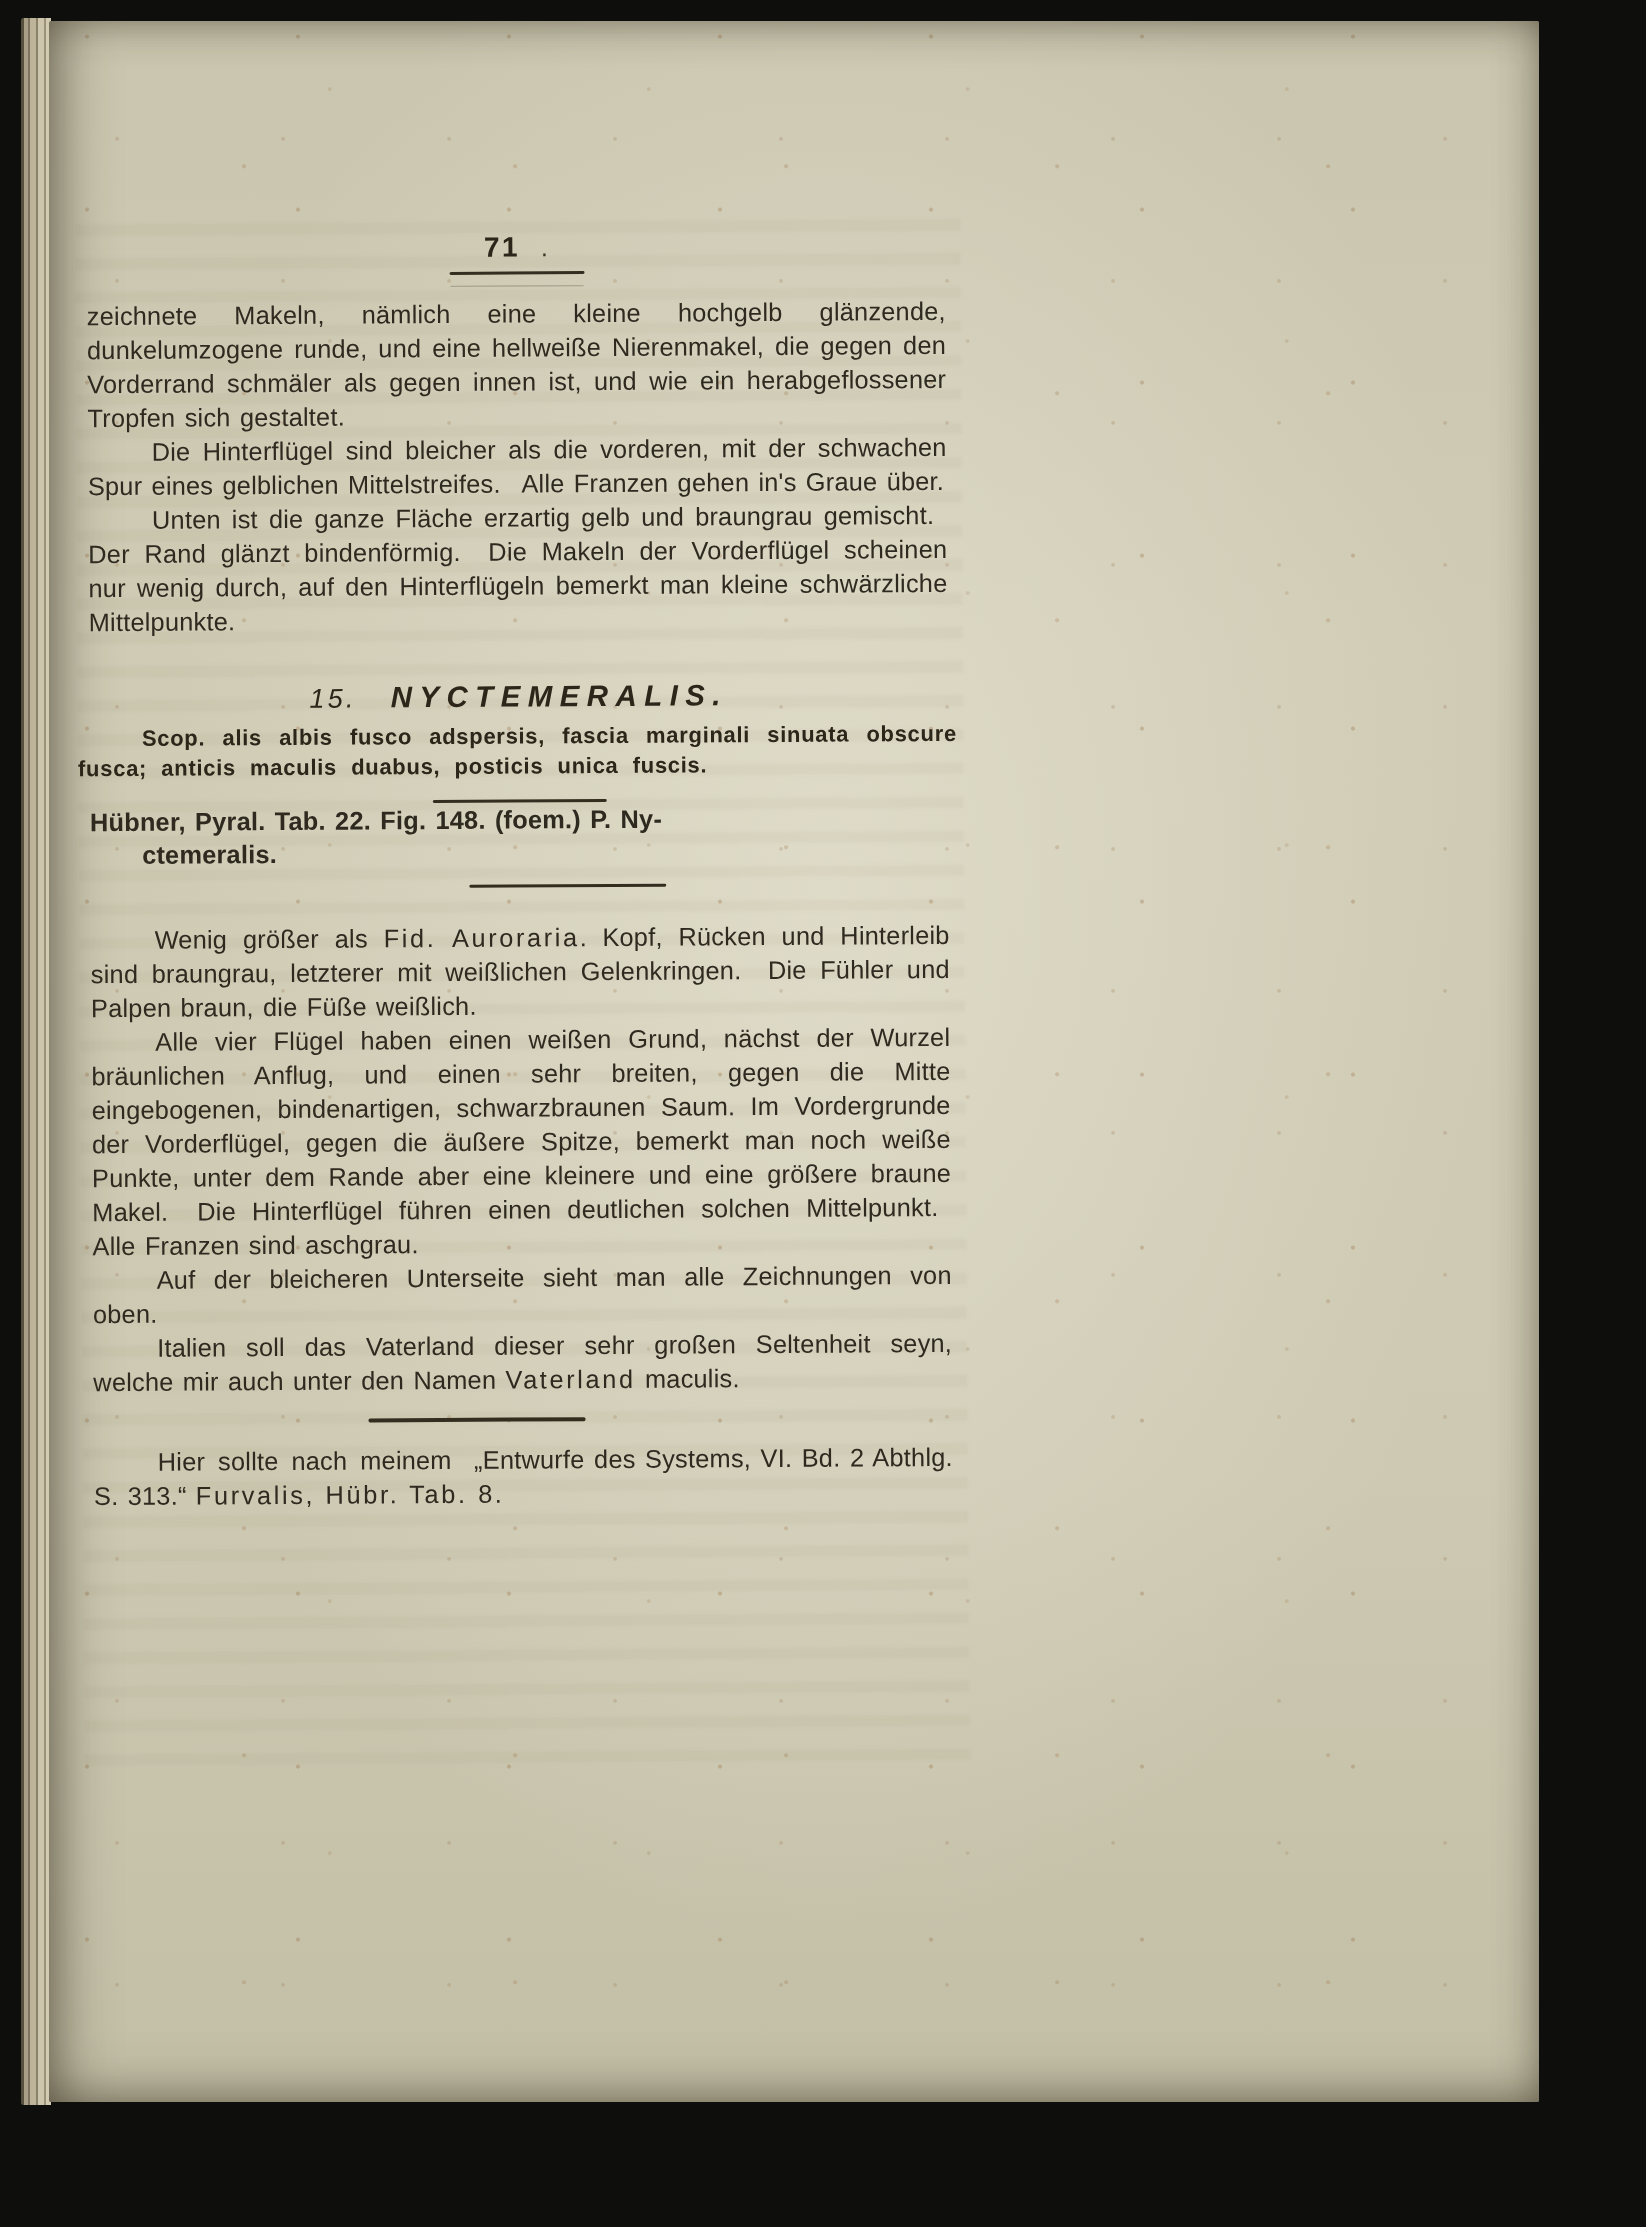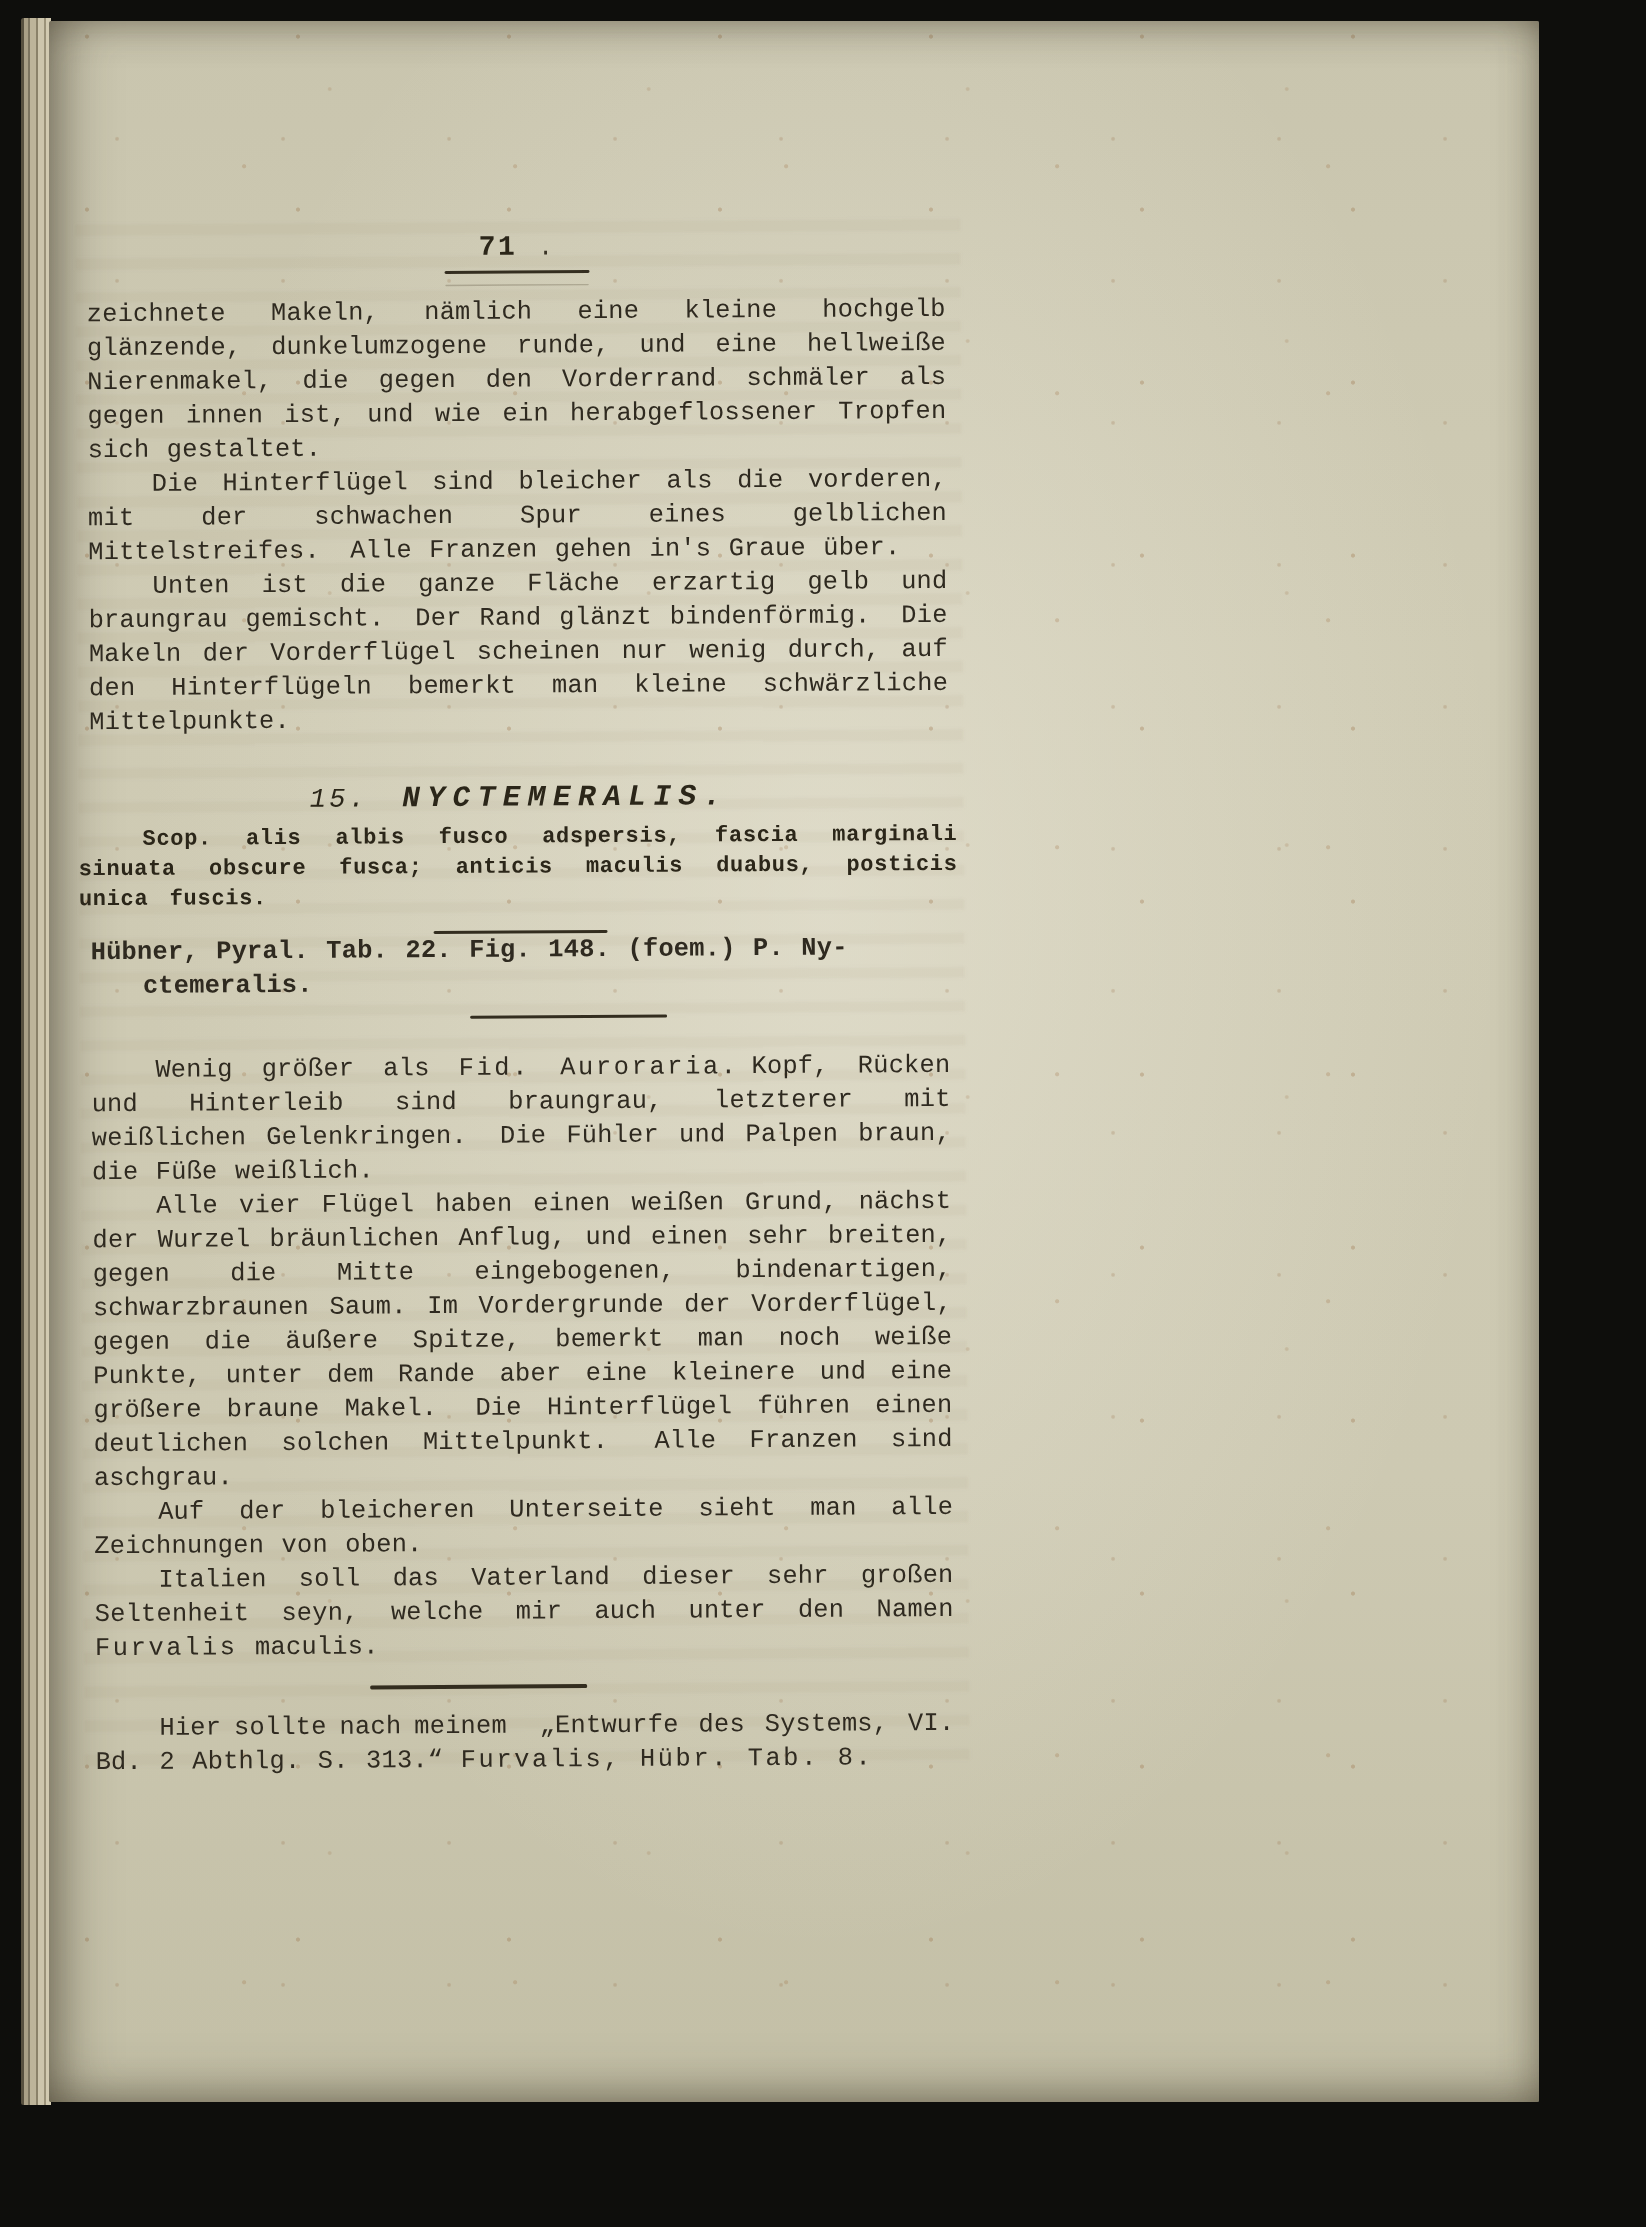--- a/index.html
+++ b/index.html
@@ -1,19 +1,19 @@
 <!DOCTYPE html>
 <html style="font-size:13px"><head>
 <meta charset="utf-8">
 <style>
   html,body{margin:0;padding:0;background:#0e0e0c;}
   .stage{
     position:relative;width:1646px;height:2227px;overflow:hidden;
     background:#0e0e0c;
-    font-family:Liberation Mono, monospace;
+    font-family:Liberation Sans, sans-serif;
   }
   
   .book-edges{
     position:absolute;left:21px;top:18px;width:29.5px;height:2087px;
     background:repeating-linear-gradient(90deg,
       #6f host 0);
     background:linear-gradient(90deg,
       #57503f 0 2.5px,#a99f86 2.5px 6.6px,#7c745f 6.6px 9px,
       #bdb49a 9px 14.8px,#8a8169 14.8px 17px,#cdc5ac 17px 23px,
       #9b9279 23px 25.4px,#d2cab1 25.4px 29.5px);
@@ -133,21 +133,21 @@
         <div class="rule rule2"></div>
 
         <div class="desc-gap"></div>
 
         <p class="body indent"><span>Wenig größer als </span><span class="rs">Fid. Auroraria.</span><span> Kopf, Rücken und Hinterleib sind braungrau, letzterer mit weißlichen Gelenkringen.  Die Fühler und Palpen braun, die Füße weißlich.</span></p>
 
         <p class="body indent"><span>Alle vier Flügel haben einen weißen Grund, nächst der Wurzel bräunlichen Anflug, und einen sehr breiten, gegen die Mitte eingebogenen, bindenartigen, schwarzbraunen Saum. Im Vordergrunde der Vorderflügel, gegen die äußere Spitze, bemerkt man noch weiße Punkte, unter dem Rande aber eine kleinere und eine größere braune Makel.  Die Hinterflügel führen einen deutlichen solchen Mittelpunkt.  Alle Franzen sind aschgrau.</span></p>
 
         <p class="body indent"><span>Auf der bleicheren Unterseite sieht man alle Zeichnungen von oben.</span></p>
 
-        <p class="body indent"><span>Italien soll das Vaterland dieser sehr großen Seltenheit seyn, welche mir auch unter den Namen </span><span class="rs">Furvalis</span><span> maculis.</span></p>
+        <p class="body indent"><span>Italien soll das Vaterland dieser sehr großen Seltenheit seyn, welche mir auch unter den Namen </span><span class="rs">Vaterland</span><span> maculis.</span></p>
 
         <div class="rule rule3"></div>
 
         <div class="foot-gap"></div>
 
         <p class="body indent"><span>Hier sollte nach meinem  „Entwurfe des Systems, VI. Bd. 2 Abthlg. S. 313.“ </span><span class="rs">Furvalis, Hübr. Tab. 8.</span></p>
 
       </div>
     </div>
   </div>

